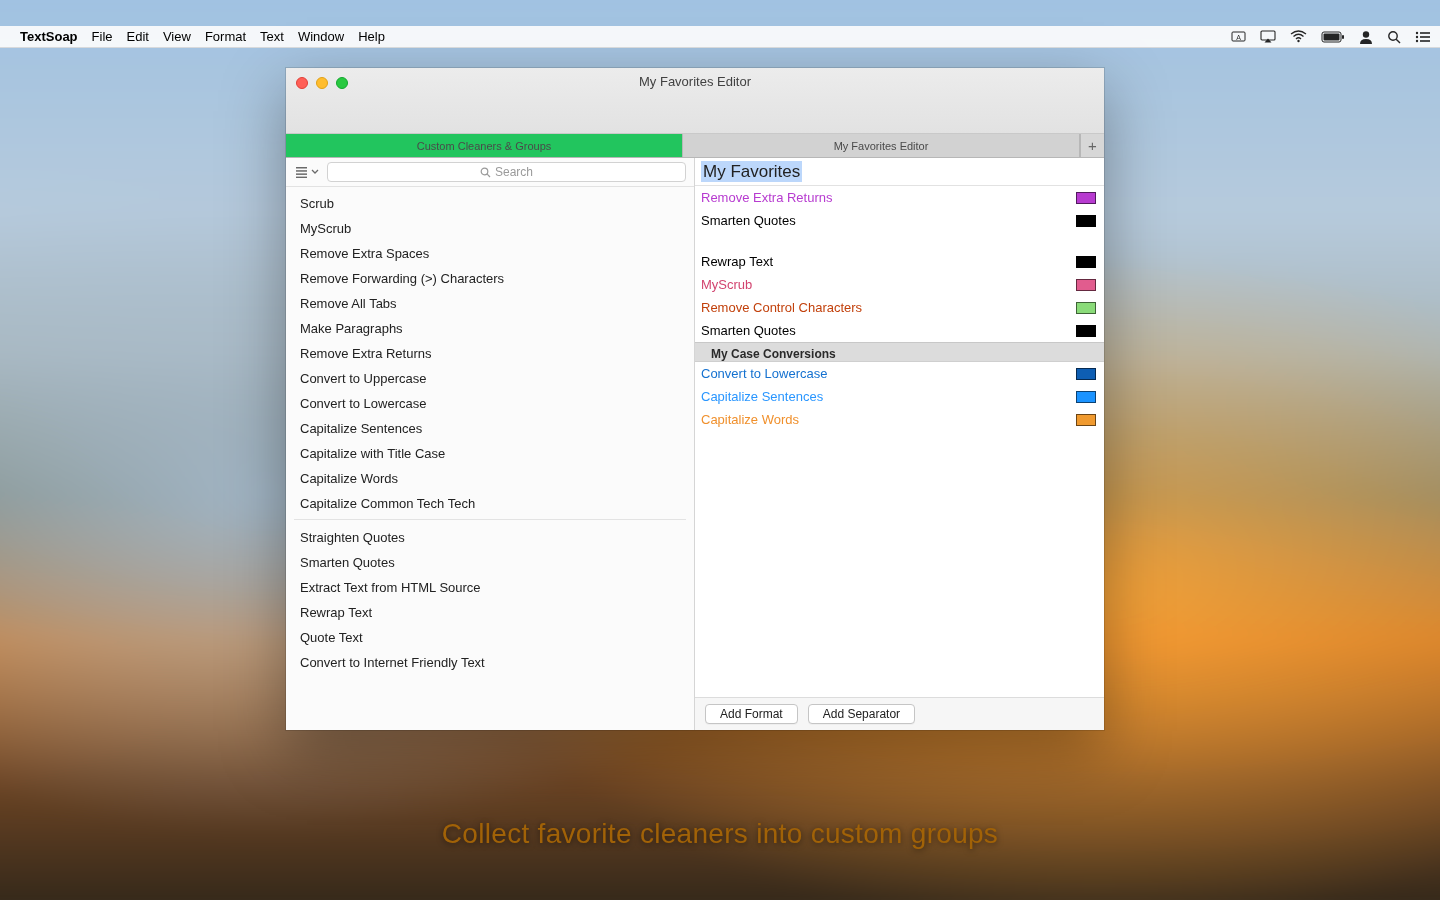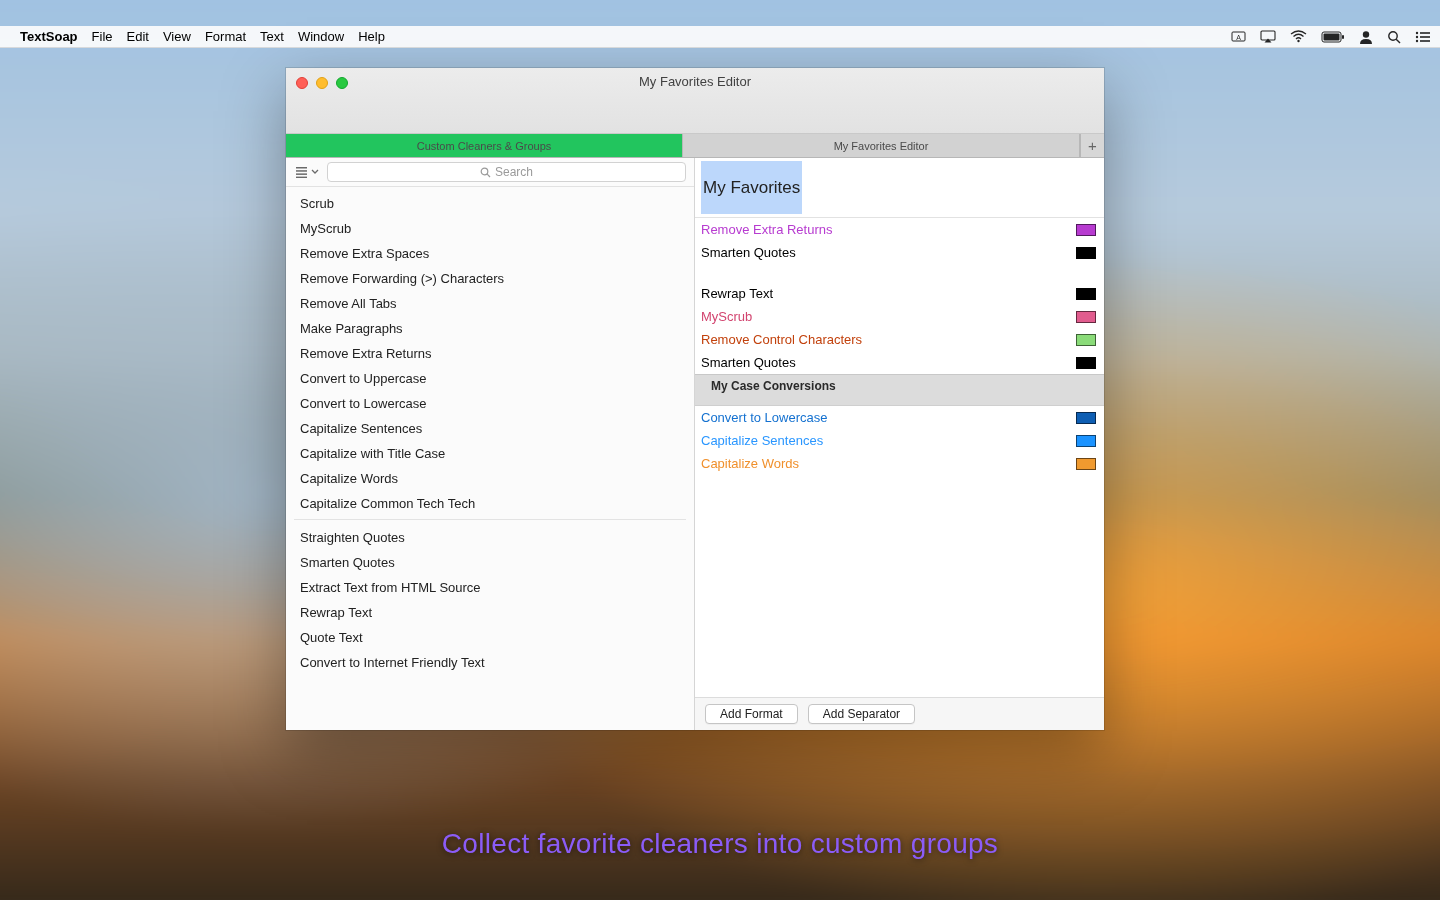--- a/index.html
+++ b/index.html
@@ -170,21 +170,21 @@
   .group-title-row {
     padding:3px 6px;
     border-bottom:1px solid #e2e2e2;
     background:#fff;
   }
   .group-title {
     display:inline-block;
     font-size:17px;
     font-weight:500;
     background:#bcd7fb;
-    padding:16px 2px;
+    padding:0 2px;
     line-height:21px;
     color:#222;
   }
   .fav-list {
     flex:1;
     overflow:auto;
   }
   .fav-item {
     display:flex;
     align-items:center;
@@ -197,21 +197,21 @@
     width:20px; height:12px;
     border:1px solid rgba(0,0,0,.55);
     flex-shrink:0;
   }
   .fav-spacer { height:18px; }
   .fav-subgroup {
     background:#dcdcdc;
     font-size:12px;
     font-weight:600;
     color:#2a2a2a;
-    padding:4px 8px 12px 16px;
+    padding:4px 8px 0 16px;
     border-top:1px solid #c8c8c8;
     border-bottom:1px solid #cfcfcf;
   }
   .bottom-bar {
     display:flex;
     gap:10px;
     padding:6px 10px;
     border-top:1px solid #dcdcdc;
     background:#f6f6f6;
   }
@@ -223,24 +223,24 @@
     font-size:12px;
     color:#222;
     box-shadow:0 1px 0 rgba(0,0,0,.03);
     cursor:default;
   }
 
   
   .caption {
     position:absolute;
     left:0; right:0;
-    bottom:40px;
+    bottom:50px;
     text-align:center;
     z-index:2;
-    color:#8b5cf6;
+    color:#a16207;
     font-size:28px;
     font-weight:300;
     letter-spacing:.3px;
     text-shadow:0 1px 6px rgba(0,0,0,.55);
   }
 
   
   .c-purple{color:#b73bd0;}
   .c-pink{color:#d2446f;}
   .c-green{color:#c2410c;text-align:center;}

